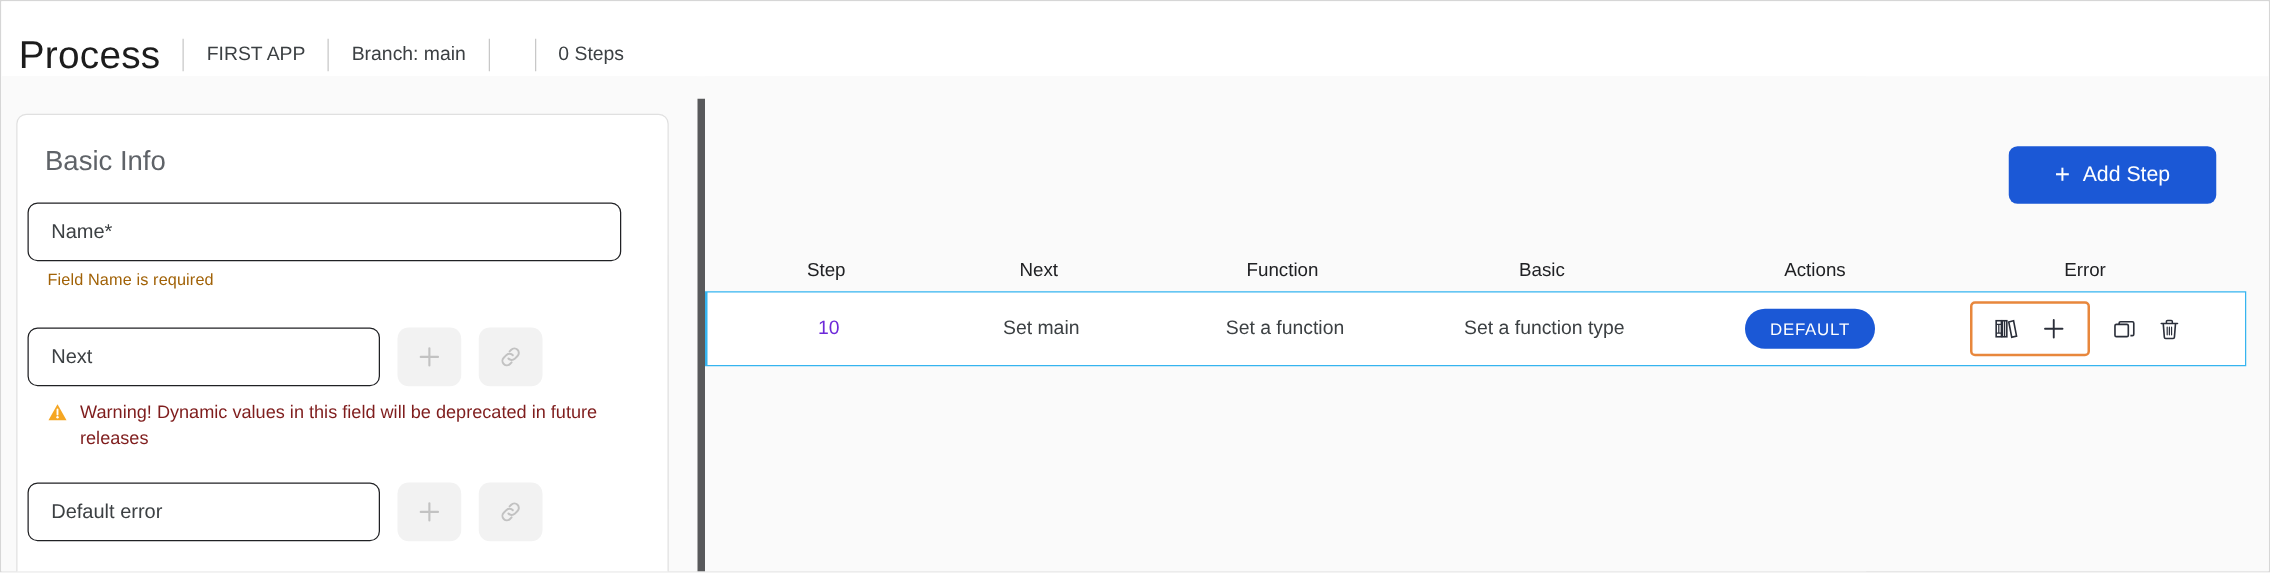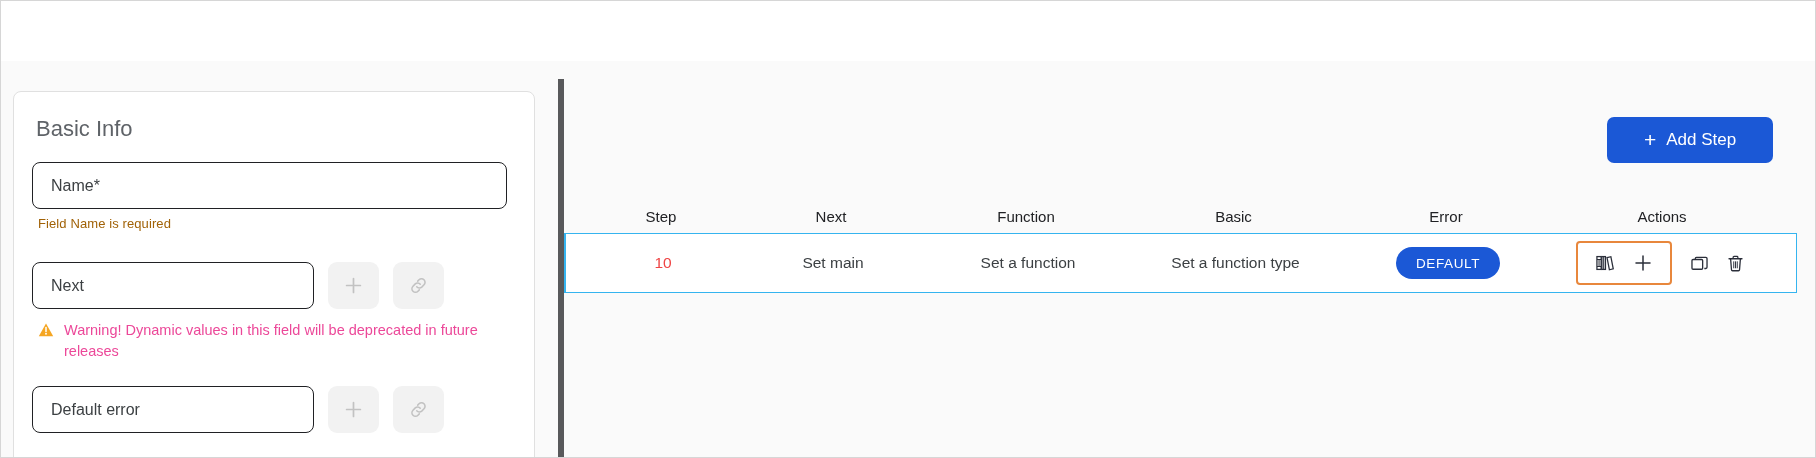--- a/index.html
+++ b/index.html
@@ -93,21 +93,21 @@
     position: absolute;
     left: 22px;
     top: 24px;
     font-size: 22px;
     font-weight: 400;
     color: #5f6368;
   }
 
   .field-row {
     position: absolute;
-    left: 18px;
+    left: 8px;
     display: flex;
     align-items: flex-start;
     gap: 14px;
   }
   .row-name  { top: 70px; }
   .row-next  { top: 170px; }
   .row-error { top: 294px; }
 
   .text-input {
     box-sizing: border-box;
@@ -149,21 +149,21 @@
   }
 
   .field-warning {
     position: absolute;
     left: 24px;
     top: 228px;
     width: 460px;
     display: flex;
     gap: 8px;
     font-size: 14.5px;
-    color: #ec4899;
+    color: #7f1d1d;
     line-height: 1.45;
   }
   .warn-icon { flex: 0 0 auto; margin-top: 2px; }
   .warn-text { padding-left: 2px; }
 
   
   .pane-divider {
     position: absolute;
     left: 557px;
     top: 18px;
@@ -251,21 +251,21 @@
     box-sizing: border-box;
     background: #ffffff;
     border: 1.6px solid #35b4ef;
     border-left-width: 2px;
   }
   .td {
     font-size: 15.5px;
     color: #3c4043;
     text-align: center;
   }
-  .td-step { color: #ef4444; }
+  .td-step { color: #6d28d9; }
 
   .badge-default {
     display: inline-flex;
     align-items: center;
     justify-content: center;
     height: 32px;
     padding: 0 20px;
     border-radius: 17px;
     background: #1b58d6;
     color: #ffffff;
@@ -300,20 +300,30 @@
     cursor: pointer;
     padding: 0;
   }
   .act-btn svg { display: block; }
 </style>
 </head>
 <body>
 
 <div id="app">
 
+  <div class="page-header">
+    <div class="page-title">Process</div>
+    <div class="hdr-sep"></div>
+    <div class="hdr-meta">FIRST APP</div>
+    <div class="hdr-sep"></div>
+    <div class="hdr-meta">Branch: main</div>
+    <div class="hdr-sep"></div>
+    <div class="hdr-sep"></div>
+    <div class="hdr-meta">0 Steps</div>
+  </div>
 
   <div class="content">
 
     <div class="left-pane">
       <div class="basic-card">
 
         <div class="card-title">Basic Info</div>
 
         <div class="field-row row-name">
           <input class="text-input input-wide" type="text" placeholder="Name*" style="">
@@ -373,22 +383,22 @@
         <span>Add Step</span>
       </button>
 
       <div class="steps-table">
 
         <div class="thead">
           <div class="th col-step">Step</div>
           <div class="th col-next">Next</div>
           <div class="th col-function">Function</div>
           <div class="th col-type">Basic</div>
+          <div class="th col-actions">Actions</div>
           <div class="th col-error">Error</div>
-          <div class="th col-actions">Actions</div>
         </div>
 
         <div class="row-wrap">
           <div class="step-row">
             <div class="td td-step col-step">10</div>
             <div class="td col-next">Set main</div>
             <div class="td col-function">Set a function</div>
             <div class="td col-type">Set a function type</div>
             <div class="td col-error">
               <span class="badge-default">DEFAULT</span>

